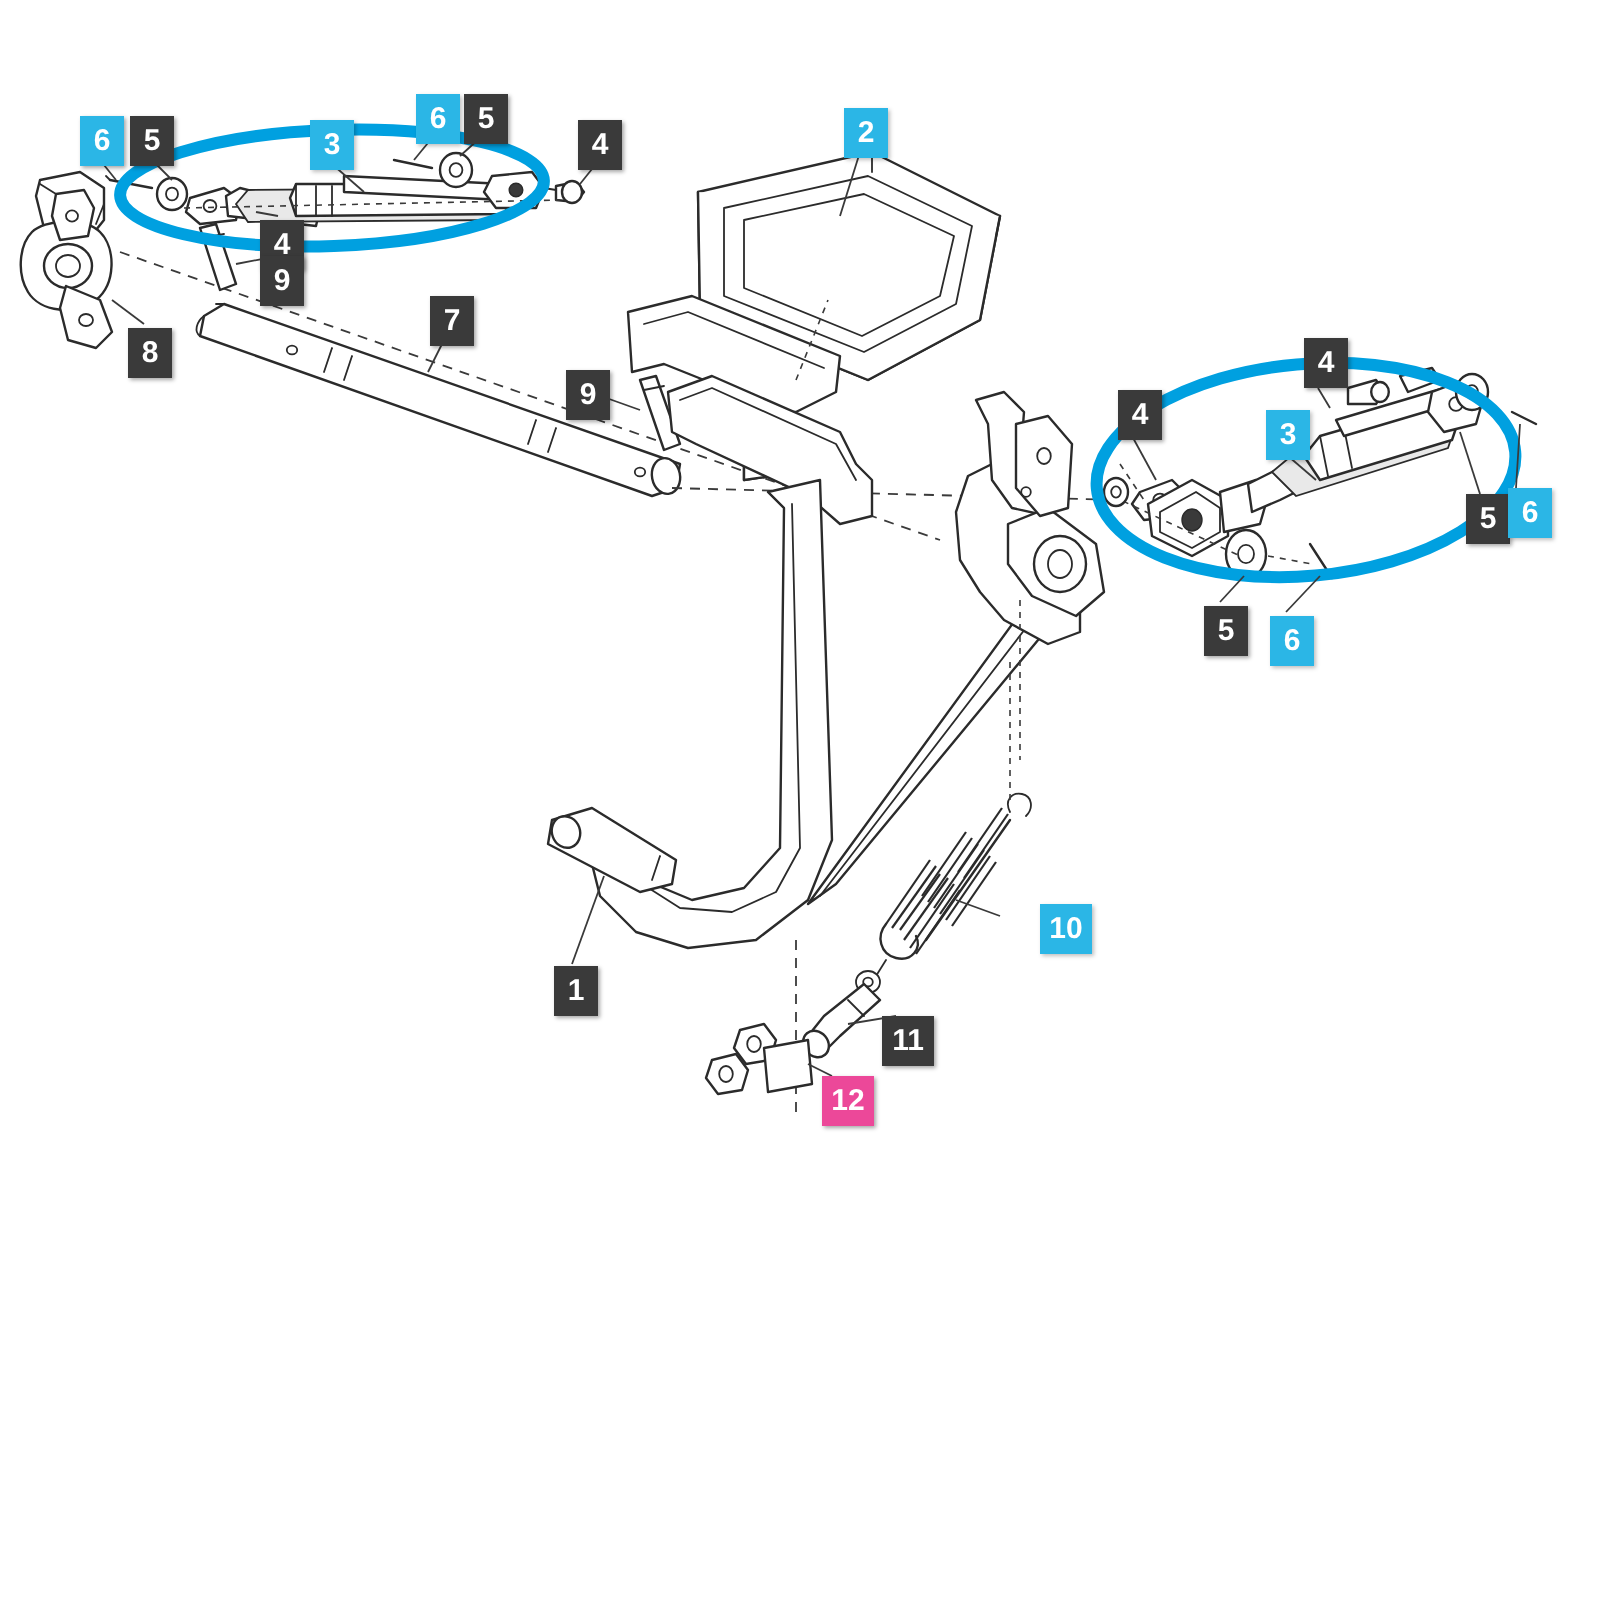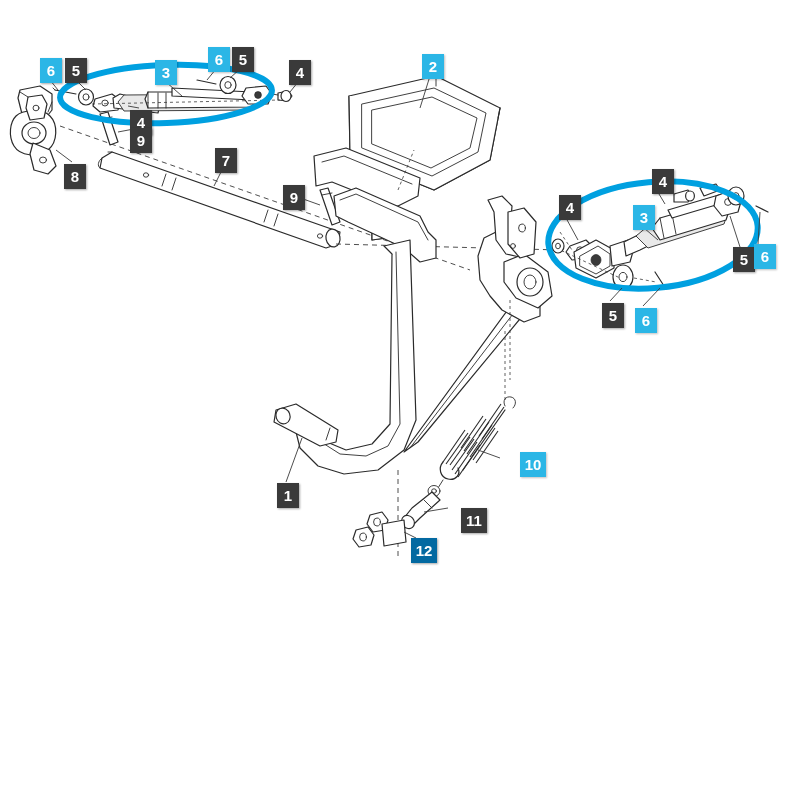--- a/index.html
+++ b/index.html
@@ -320,16 +320,16 @@
   <div class="callout dark" style="left: 283px; top: 185px; background: rgb(58, 58, 58); color: rgb(255, 255, 255);">9</div>
   <div class="callout dark" style="left: 652px; top: 169px; background: rgb(58, 58, 58); color: rgb(255, 255, 255);">4</div>
   <div class="callout dark" style="left: 559px; top: 195px; background: rgb(58, 58, 58); color: rgb(255, 255, 255);">4</div>
   <div class="callout cyan" style="left: 633px; top: 205px; background: rgb(43, 182, 230); color: rgb(255, 255, 255);">3</div>
   <div class="callout dark" style="left: 733px; top: 247px; background: rgb(58, 58, 58); color: rgb(255, 255, 255);">5</div>
   <div class="callout cyan" style="left: 754px; top: 244px; background: rgb(43, 182, 230); color: rgb(255, 255, 255);">6</div>
   <div class="callout dark" style="left: 602px; top: 303px; background: rgb(58, 58, 58); color: rgb(255, 255, 255);">5</div>
   <div class="callout cyan" style="left: 635px; top: 308px; background: rgb(43, 182, 230); color: rgb(255, 255, 255);">6</div>
   <div class="callout cyan" style="left: 500px; top: 452px; width: 26px; background: rgb(43, 182, 230); color: rgb(255, 255, 255); margin-left: 20px;">10</div>
   <div class="callout dark" style="left: 277px; top: 483px; background: rgb(58, 58, 58); color: rgb(255, 255, 255);">1</div>
-  <div class="callout dark" style="left: 441px; top: 508px; width: 26px; background: rgb(58, 58, 58); color: rgb(255, 255, 255); margin-left: 20px;">11</div>
-  <div class="callout dark" style="left: 411px; top: 538px; width: 26px; background: #0369a1; color: rgb(255, 255, 255);">12</div>
+  <div class="callout dark" style="left: 441px; top: 508px; width: 26px; background: rgb(58, 58, 58); color: rgb(255, 255, 255);">11</div>
+  <div class="callout dark" style="left: 411px; top: 538px; width: 26px; background: #ec4899; color: rgb(255, 255, 255);">12</div>
 
 </div>
 
 </body></html>

